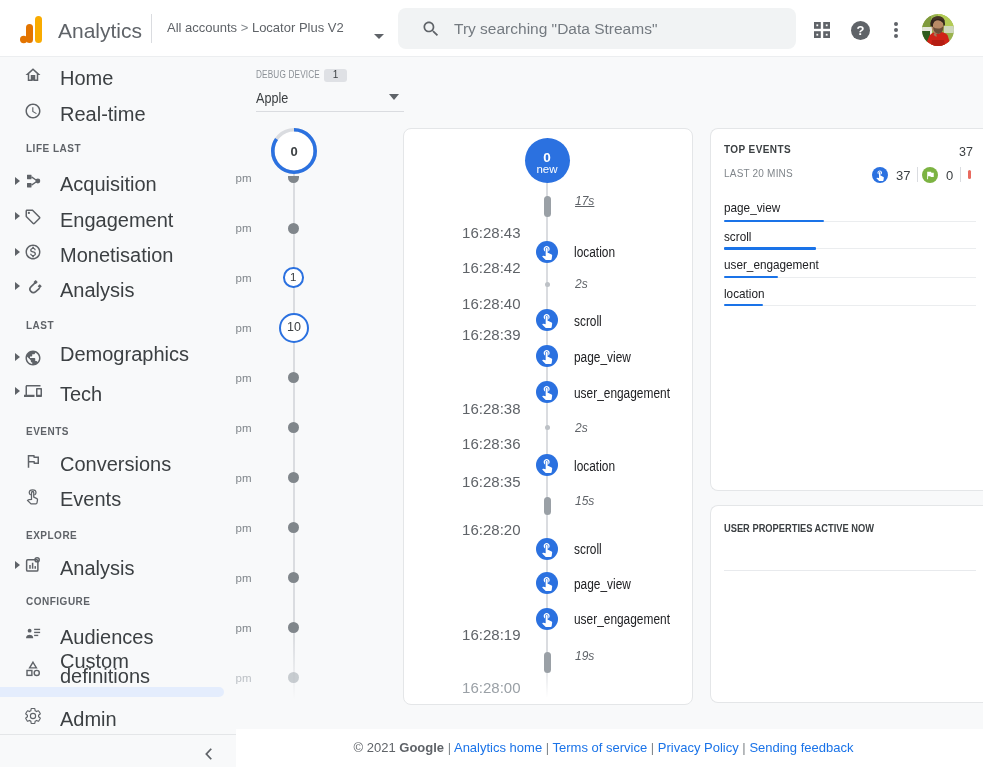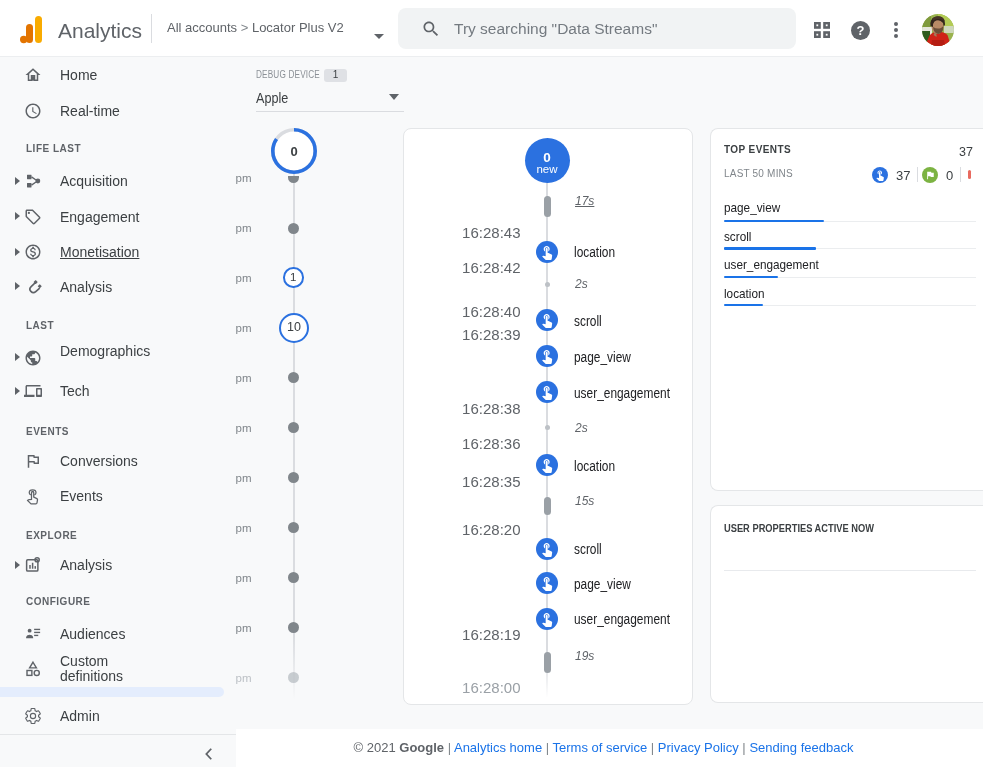--- a/index.html
+++ b/index.html
@@ -4,21 +4,21 @@
 <style>
 * { margin:0; padding:0; box-sizing:border-box; }
 html,body { width:983px; height:776px; background:#fff; font-family:"Liberation Sans", sans-serif; overflow:hidden; }
 #page { position:relative; width:983px; height:776px; background:#fff; }
 .abs { position:absolute; }
 
 #header { position:absolute; left:0; top:0; width:983px; height:57px; background:#fff; border-bottom:1px solid #eceef0; }
 #content { position:absolute; left:0; top:57px; width:983px; height:710px; background:#f8f9fa; }
 .card { position:absolute; background:#fff; border:1px solid #e4e6e8; border-radius:8px; }
 .icnav { color:#5f6368; }
-.navtxt { font-size:14px; color:#3c4043; }
+.navtxt { font-size:20px; color:#3c4043; }
 .sechdr { font-size:10px; font-weight:bold; color:#5f6368; letter-spacing:0.5px; }
 .tri { width:0; height:0; border-top:4.5px solid transparent; border-bottom:4.5px solid transparent; border-left:5.5px solid #5f6368; position:absolute; left:15px; }
 .pm { position:absolute; font-size:11.5px; color:#80868b; right:731.5px; }
 .dot { position:absolute; width:11px; height:11px; border-radius:50%; background:#80868b; left:288px; }
 .ts { position:absolute; font-size:15px; color:#5f6368; right:462.5px; }
 .evt { position:absolute; font-size:14px; color:#202124; left:574px; transform:scaleX(0.85); transform-origin:0 50%; }
 .dur { position:absolute; font-size:12px; font-style:italic; color:#5f6368; left:575px; }
 .cap { position:absolute; width:7px; height:21px; border-radius:4px; background:#9aa0a6; left:543.5px; }
 .mdot { position:absolute; width:5px; height:5px; border-radius:50%; background:#bdc1c6; left:544.5px; }
 .evc { position:absolute; width:22px; height:22px; border-radius:50%; background:#2b71e0; left:536px; }
@@ -63,21 +63,21 @@
       <div class="tri" style="top:155px;"></div>
       <svg class="abs" style="left:24px;top:150.5px;" width="18" height="18" viewBox="0 0 24 24">
           <path fill="#5f6368" d="M21.41 11.58l-9-9C12.05 2.22 11.55 2 11 2H4c-1.1 0-2 .9-2 2v7c0 .55.22 1.05.59 1.42l9 9c.36.36.86.58 1.41.58.55 0 1.05-.22 1.41-.59l7-7c.37-.36.59-.86.59-1.41 0-.55-.23-1.06-.59-1.42zM13 20.01L4 11V4h7v-.01l9 9-7 7.02z"></path>
           <circle cx="6.5" cy="6.5" r="1.5" fill="#5f6368"></circle>
         </svg>
       <div class="abs navtxt" style="left:60px;top:151.5px;">Engagement</div>
       <div class="tri" style="top:190.5px;"></div>
       <svg class="abs" style="left:24px;top:186px;" width="18" height="18" viewBox="0 0 24 24">
           <path fill="#5f6368" d="M12 2C6.48 2 2 6.48 2 12s4.48 10 10 10 10-4.48 10-10S17.52 2 12 2zm0 18c-4.41 0-8-3.59-8-8s3.59-8 8-8 8 3.59 8 8-3.59 8-8 8zm.31-8.86c-1.77-.45-2.34-.94-2.34-1.67 0-.84.79-1.43 2.1-1.43 1.38 0 1.9.66 1.94 1.64h1.71c-.05-1.34-.87-2.57-2.49-2.97V5H10.9v1.69c-1.51.32-2.72 1.3-2.72 2.81 0 1.79 1.49 2.69 3.66 3.21 1.95.46 2.34 1.15 2.34 1.87 0 .53-.39 1.39-2.1 1.39-1.6 0-2.23-.72-2.32-1.64H8.04c.1 1.7 1.36 2.66 2.86 2.97V19h2.34v-1.67c1.52-.29 2.72-1.16 2.73-2.77-.01-2.2-1.9-2.96-3.66-3.42z"></path>
         </svg>
-      <div class="abs navtxt" style="left:60px;top:187px;text-decoration:underline;">Monetisation</div>
+      <div class="abs navtxt" style="left:60px;top:187px;">Monetisation</div>
       <div class="tri" style="top:225px;"></div>
       <svg class="abs" style="left:24px;top:220.5px;" width="18" height="18" viewBox="0 0 24 24">
           <g fill="none" stroke="#5f6368" stroke-width="2.2">
             <path d="M14.5 6.5 L9.5 11.5 C7.5 13.5 7.5 16 9.5 18 C11.5 20 14 20 16 18 L21 13" transform="rotate(3 12 12)"></path>
           </g>
           <rect x="13.5" y="3.5" width="4" height="4" rx="0.6" fill="#5f6368" transform="rotate(45 15.5 5.5)"></rect>
           <rect x="19" y="9" width="4" height="4" rx="0.6" fill="#5f6368" transform="rotate(45 21 11)"></rect>
         </svg>
       <div class="abs navtxt" style="left:60px;top:221.5px;">Analysis</div>
       <div class="abs sechdr" style="left:26px;top:263px;">LAST</div>
@@ -197,21 +197,21 @@
       <div class="dur" style="top:220px;">2s</div>
       <div class="mdot" style="top:368px;"></div>
       <div class="dur" style="top:364px;">2s</div>
       <div class="cap" style="top:440px;height:18px;"></div>
       <div class="dur" style="top:437px;">15s</div>
       <div class="cap" style="top:594.5px;height:21px;"></div>
       <div class="dur" style="top:592px;">19s</div>
 
       <div class="ts" style="top:166.5px;">16:28:43</div>
       <div class="ts" style="top:202.3px;">16:28:42</div>
-      <div class="ts" style="top:246px;margin-left:20px;">16:28:40</div>
+      <div class="ts" style="top:238px;margin-left:20px;">16:28:40</div>
       <div class="ts" style="top:268.5px;">16:28:39</div>
       <div class="ts" style="top:343px;">16:28:38</div>
       <div class="ts" style="top:377.7px;">16:28:36</div>
       <div class="ts" style="top:415.7px;">16:28:35</div>
       <div class="ts" style="top:464px;">16:28:20</div>
       <div class="ts" style="top:569.4px;">16:28:19</div>
       <div class="ts" style="top:621.7px;color:#9aa0a6;">16:28:00</div>
 
       <div class="evc" style="top:183.7px;">
           <svg width="16" height="16" viewBox="0 0 24 24">
@@ -259,21 +259,21 @@
           <svg width="16" height="16" viewBox="0 0 24 24">
             <path fill="#fff" d="M9 11.24V7.5C9 6.12 10.12 5 11.5 5S14 6.12 14 7.5v3.74c1.21-.81 2-2.18 2-3.74C16 5.01 13.99 3 11.5 3S7 5.01 7 7.5c0 1.56.79 2.93 2 3.74zm9.84 4.63l-4.54-2.26c-.17-.07-.35-.11-.54-.11H13v-6c0-.83-.67-1.5-1.5-1.5S10 6.67 10 7.5v10.74l-3.43-.72c-.08-.01-.15-.03-.24-.03-.31 0-.59.13-.79.33l-.79.8 4.94 4.94c.27.27.65.44 1.06.44h6.79c.75 0 1.33-.55 1.44-1.28l.75-5.27c.01-.07.02-.14.02-.2 0-.62-.38-1.16-.95-1.38z"></path>
           </svg>
         </div>
       <div class="evt" style="top:554px;">user_engagement</div>
     </div>
 
     <div class="card" style="left:710px;top:71px;width:278px;height:363px;border-radius:8px 0 0 8px;border-right:none;overflow:hidden;">
       <div class="abs" style="left:13px;top:15px;font-size:10px;font-weight:bold;letter-spacing:0.4px;color:#3c4043;">TOP EVENTS</div>
       <div class="abs" style="left:248px;top:16px;font-size:12.5px;color:#3c4043;">37</div>
-      <div class="abs" style="left:13px;top:38.5px;font-size:10px;letter-spacing:0.2px;color:#80868b;">LAST 50 MINS</div>
+      <div class="abs" style="left:13px;top:38.5px;font-size:10px;letter-spacing:0.2px;color:#80868b;">LAST 20 MINS</div>
       <div class="abs" style="left:160.5px;top:38px;width:16px;height:16px;border-radius:50%;background:#2b71e0;">
           <svg style="position:absolute;left:2px;top:2px;" width="12" height="12" viewBox="0 0 24 24">
             <path fill="#fff" d="M9 11.24V7.5C9 6.12 10.12 5 11.5 5S14 6.12 14 7.5v3.74c1.21-.81 2-2.18 2-3.74C16 5.01 13.99 3 11.5 3S7 5.01 7 7.5c0 1.56.79 2.93 2 3.74zm9.84 4.63l-4.54-2.26c-.17-.07-.35-.11-.54-.11H13v-6c0-.83-.67-1.5-1.5-1.5S10 6.67 10 7.5v10.74l-3.43-.72c-.08-.01-.15-.03-.24-.03-.31 0-.59.13-.79.33l-.79.8 4.94 4.94c.27.27.65.44 1.06.44h6.79c.75 0 1.33-.55 1.44-1.28l.75-5.27c.01-.07.02-.14.02-.2 0-.62-.38-1.16-.95-1.38z"></path>
           </svg>
         </div>
       <div class="abs" style="left:185px;top:38.5px;font-size:13px;color:#3c4043;">37</div>
       <div class="abs" style="left:206.3px;top:37.5px;width:1px;height:15.5px;background:#dadce0;"></div>
       <div class="abs" style="left:211px;top:38px;width:16px;height:16px;border-radius:50%;background:#7cb342;">
           <svg style="position:absolute;left:2.8px;top:2.8px;" width="10.5" height="10.5" viewBox="0 0 24 24">
             <path fill="#fff" d="M14.4 6L14 4H5v17h2v-7h5.6l.4 2h7V6z"></path>

